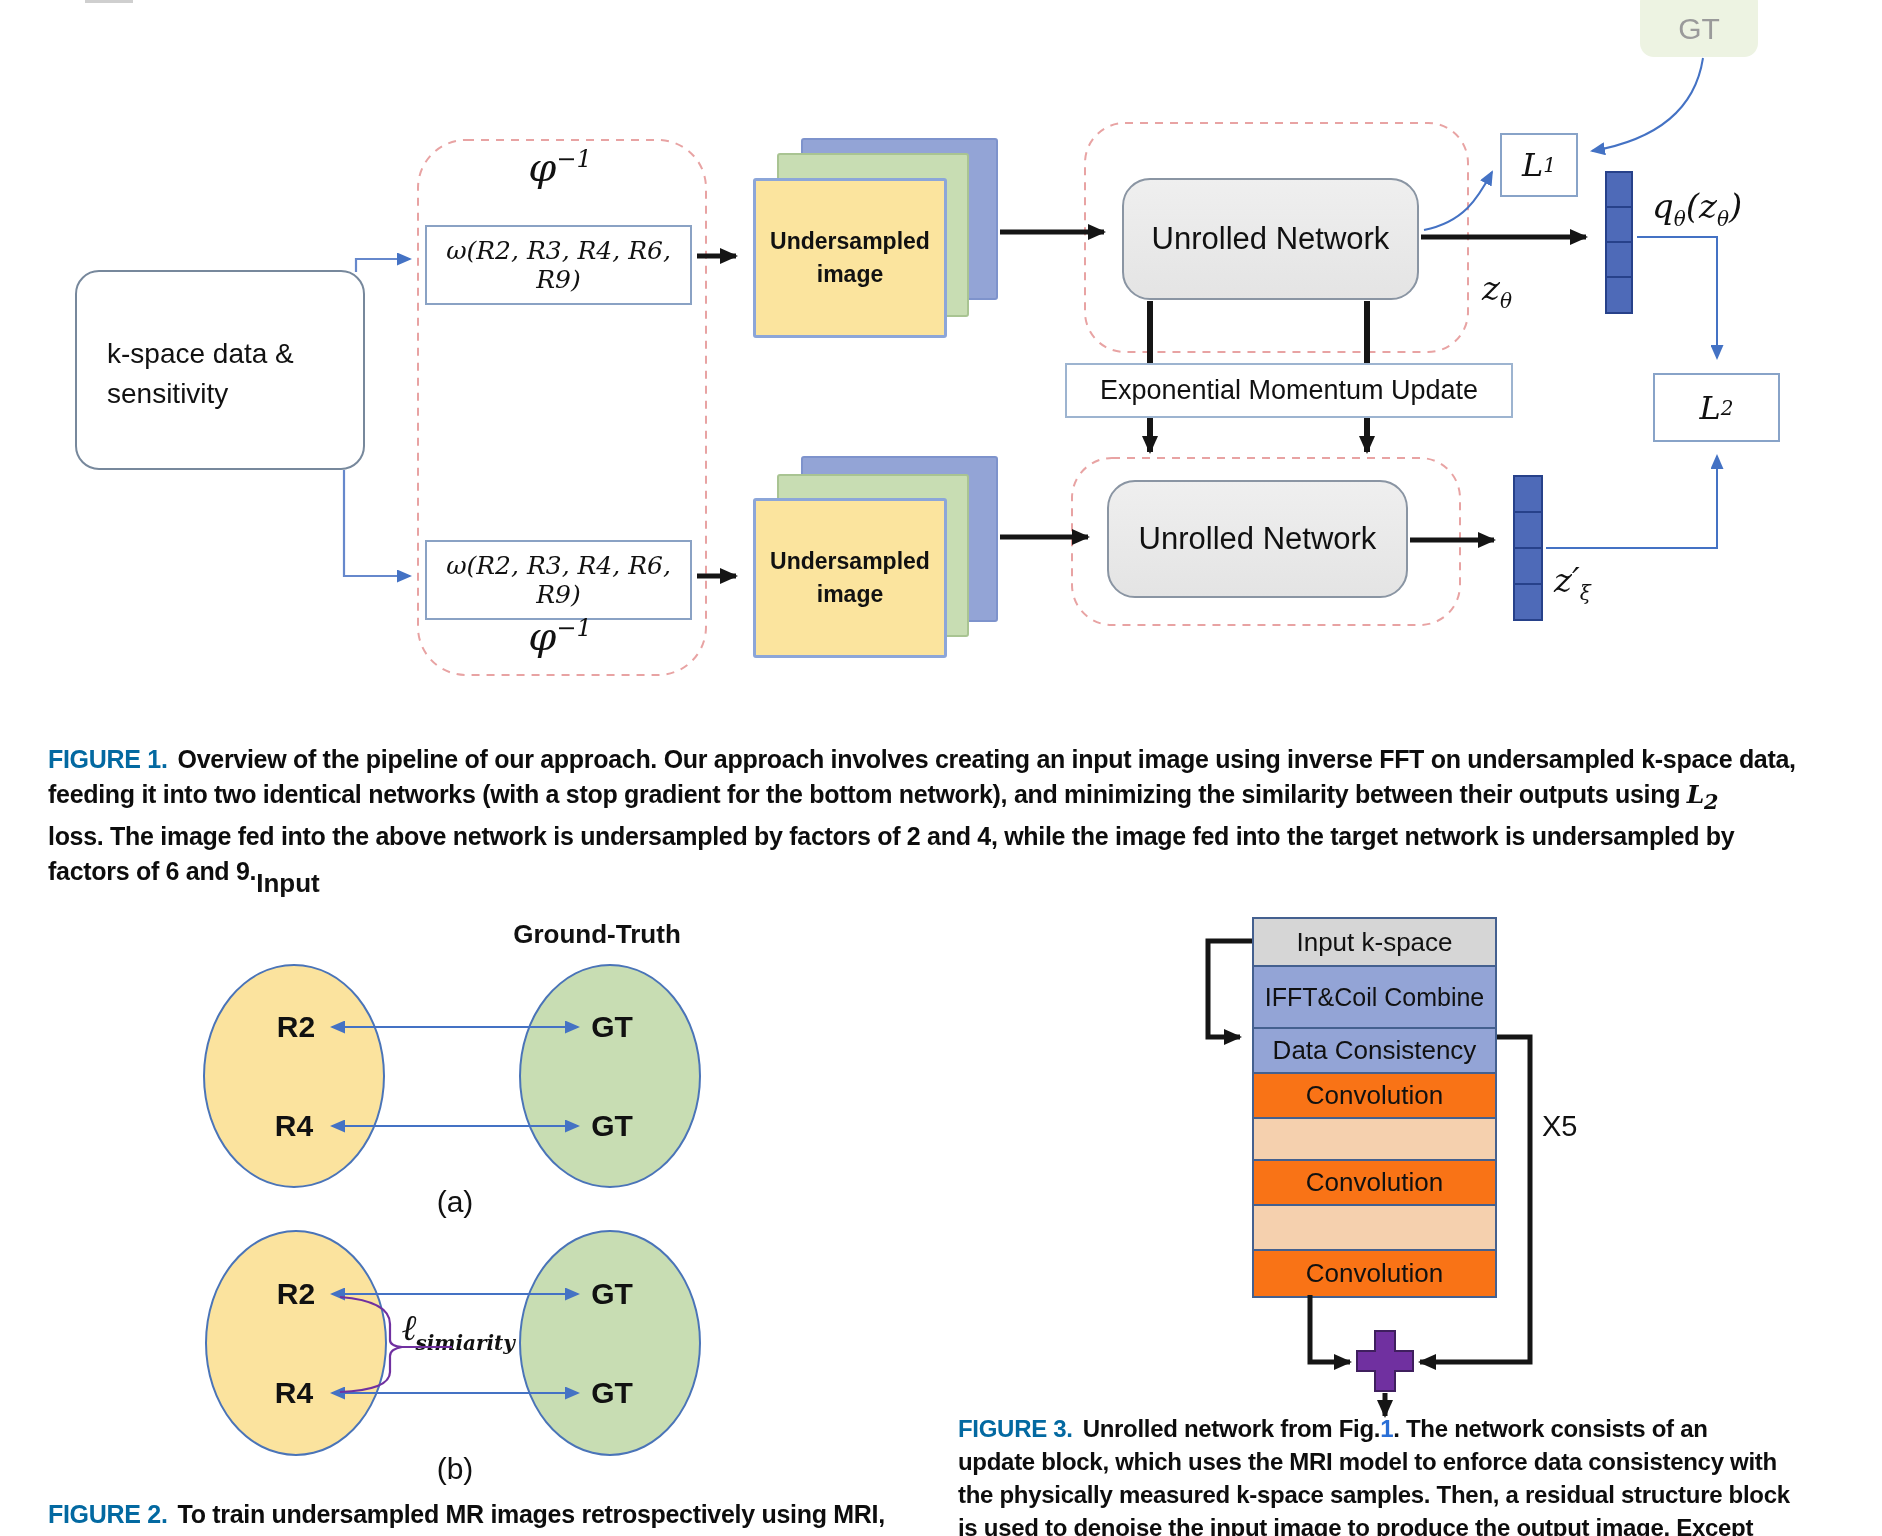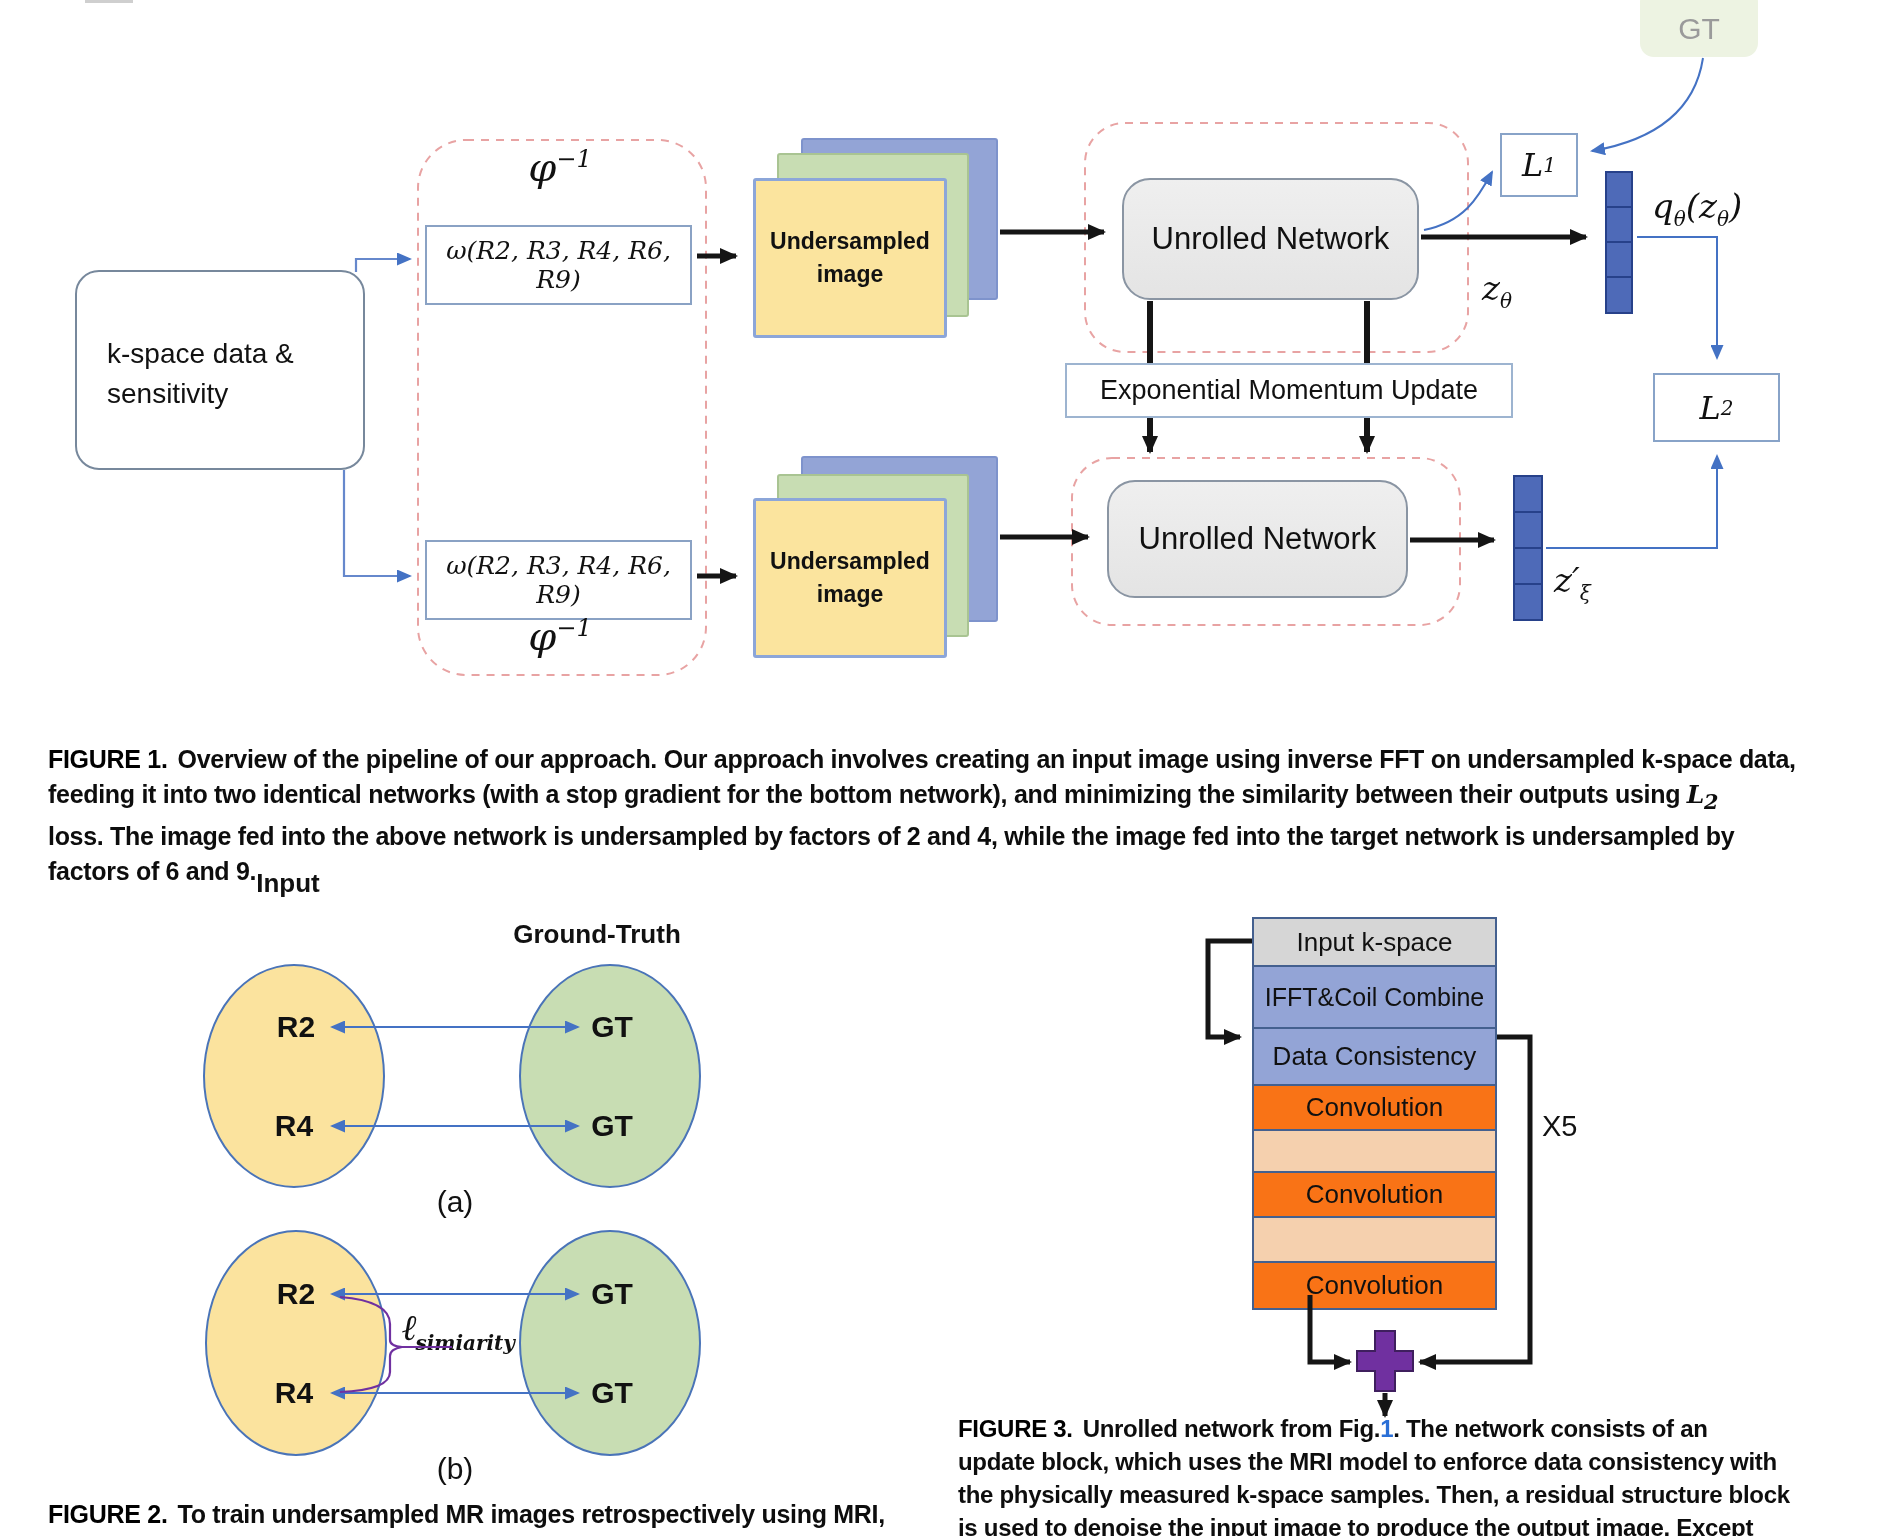--- a/index.html
+++ b/index.html
@@ -42,21 +42,21 @@
   .vbar.b{left:1513px;top:475px;width:30px;height:146px;}
   .vbar span{flex:1;background:#4e6ab8;border:2.5px solid #27418a;margin-top:-2.5px;}
   .vbar span:first-child{margin-top:0;}
   .mlabel{font-size:34px;}
   .ztheta{left:1482px;top:268px;}
   .qlabel{left:1652px;top:186px;}
   .zxi{left:1554px;top:560px;}
 
   
   .cap{font-weight:bold;letter-spacing:-0.3px;color:#0d0d0d;}
-  .cap .flab{color:#000000;margin-right:10px;}
+  .cap .flab{color:#0369a1;margin-right:10px;}
   .cap .figlink{color:#2a6fd6;}
   .cap1{left:48px;top:742px;width:1815px;font-size:25px;line-height:35px;white-space:nowrap;}
   .cap2{left:48px;top:1500px;width:900px;font-size:25px;white-space:nowrap;}
   .cap3{left:958px;top:1412px;width:885px;font-size:24px;line-height:33px;white-space:nowrap;}
   .capmath{font-family:"DejaVu Serif","Liberation Serif",serif;font-style:italic;font-weight:bold;}
 
   
   .setlabel{font-size:26px;font-weight:bold;transform:translateX(-50%);}
   .ellipse{border-radius:50%;border:2px solid #4a74b8;z-index:2;}
   .ell-y{background:#fbe39e;}
@@ -204,21 +204,21 @@
     <span class="flab">FIGURE 2.</span><span>To train undersampled MR images retrospectively using MRI,</span>
   </div>
 
   <div class="abs net">
     <div class="nrow r-gray" style="height:50px;">
         <span>Input k-space</span>
       </div>
     <div class="nrow r-blue" style="height:64px;font-size:25px;">
         <span>IFFT&amp;Coil Combine</span>
       </div>
-    <div class="nrow r-blue" style="height:59px;">
+    <div class="nrow r-blue" style="height:47px;">
         <span>Data Consistency</span>
       </div>
     <div class="nrow r-green" style="height:47px;">
         <span>Convolution</span>
       </div>
     <div class="nrow r-peach" style="height:44px;">
         <span></span>
       </div>
     <div class="nrow r-green" style="height:47px;">
         <span>Convolution</span>

